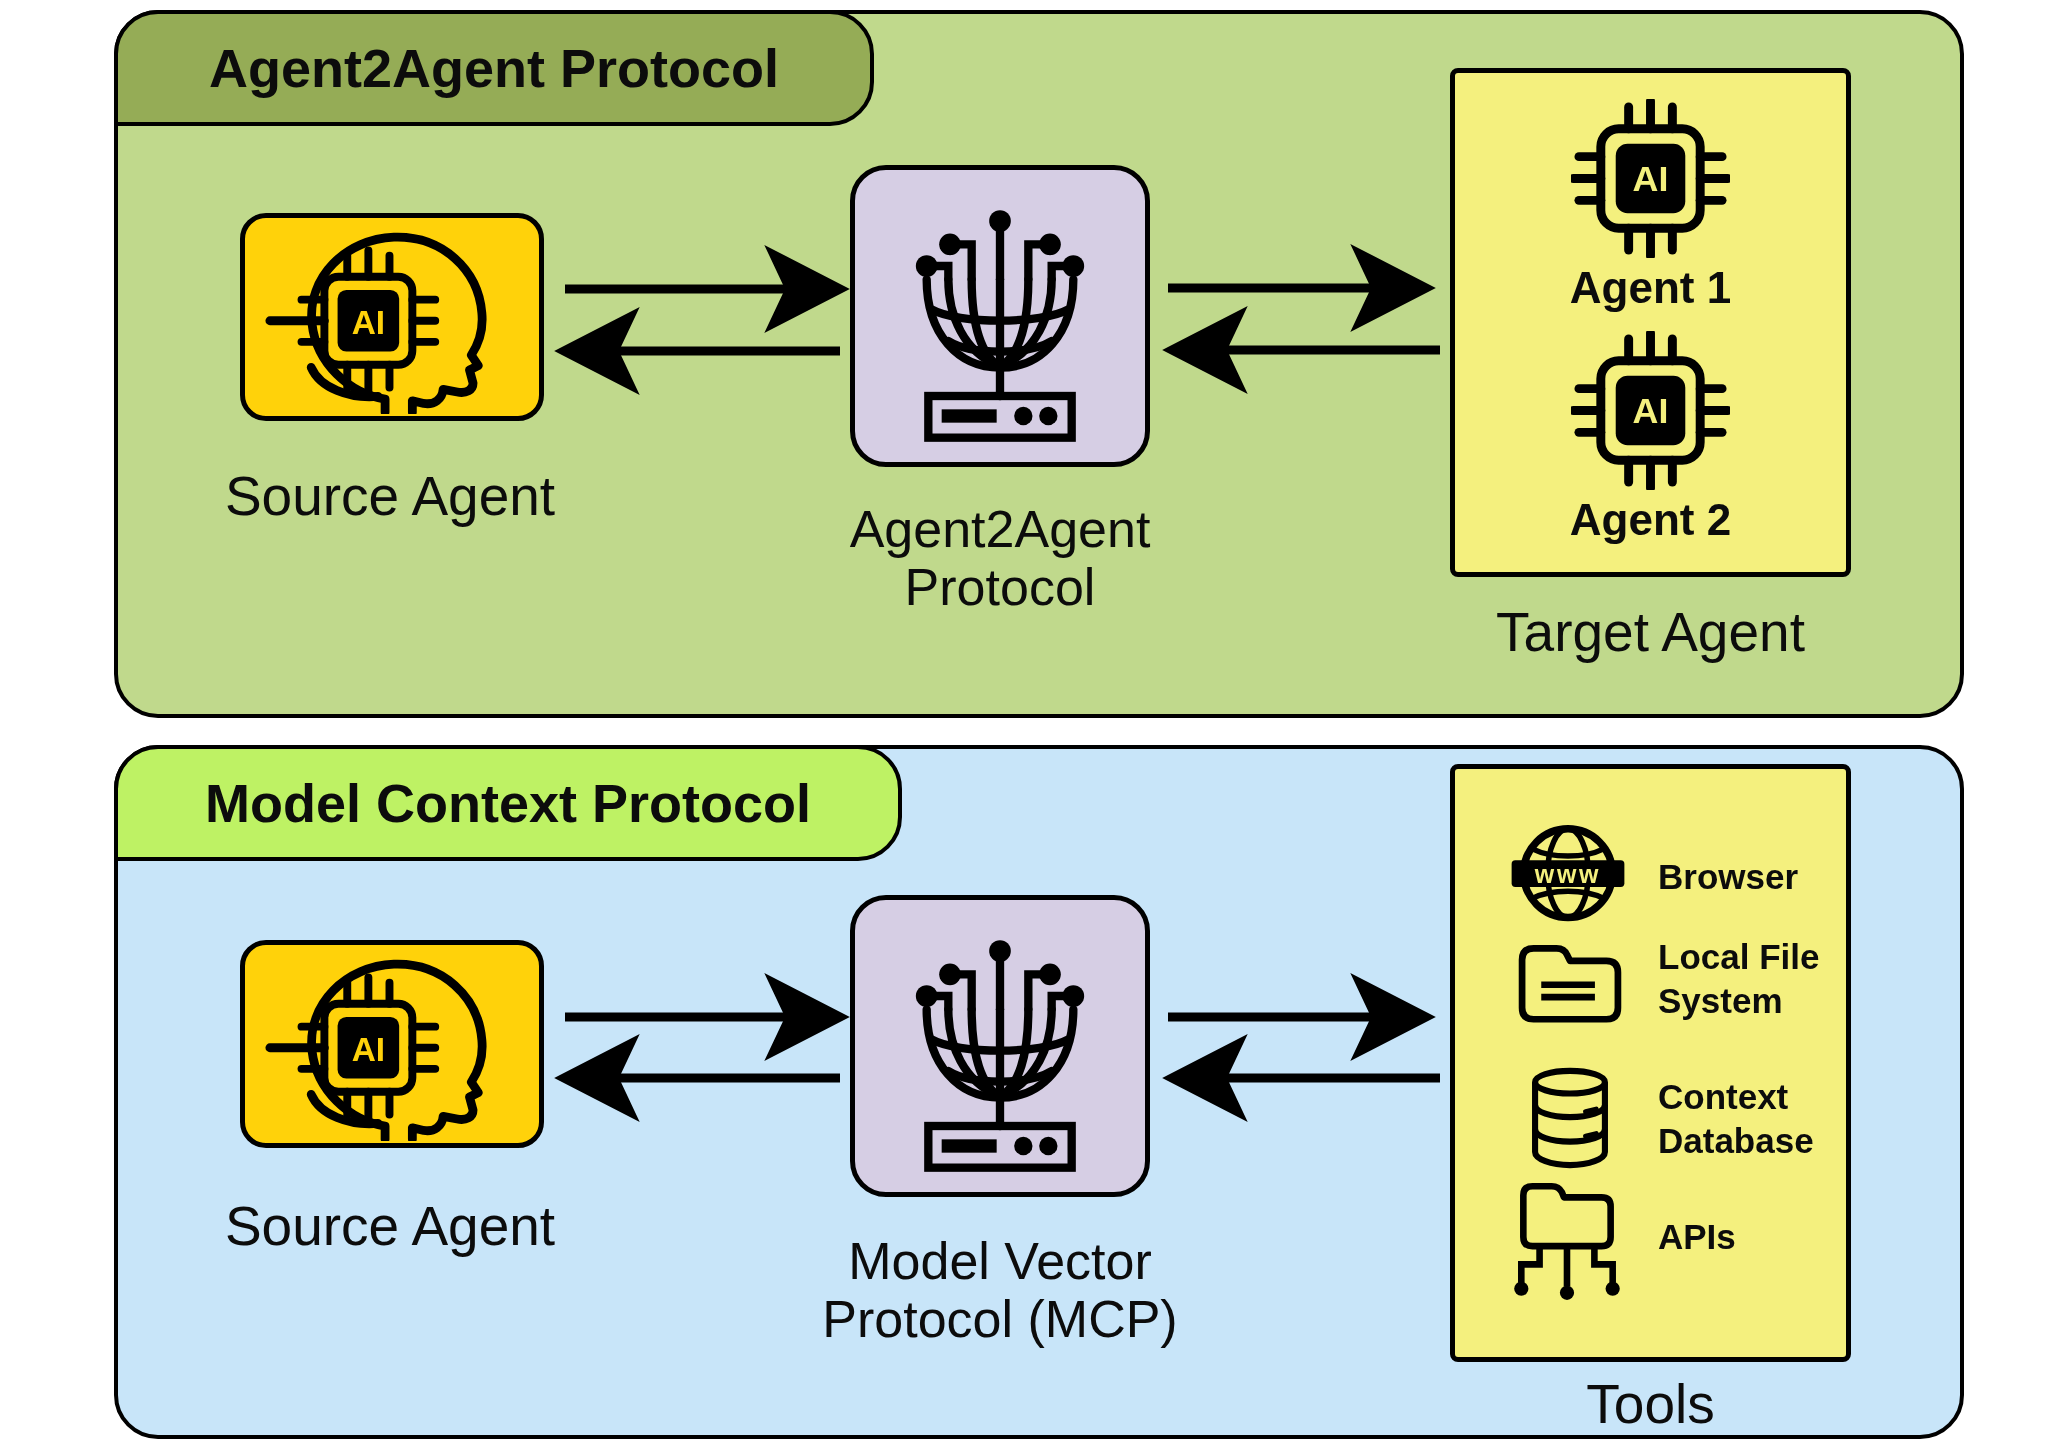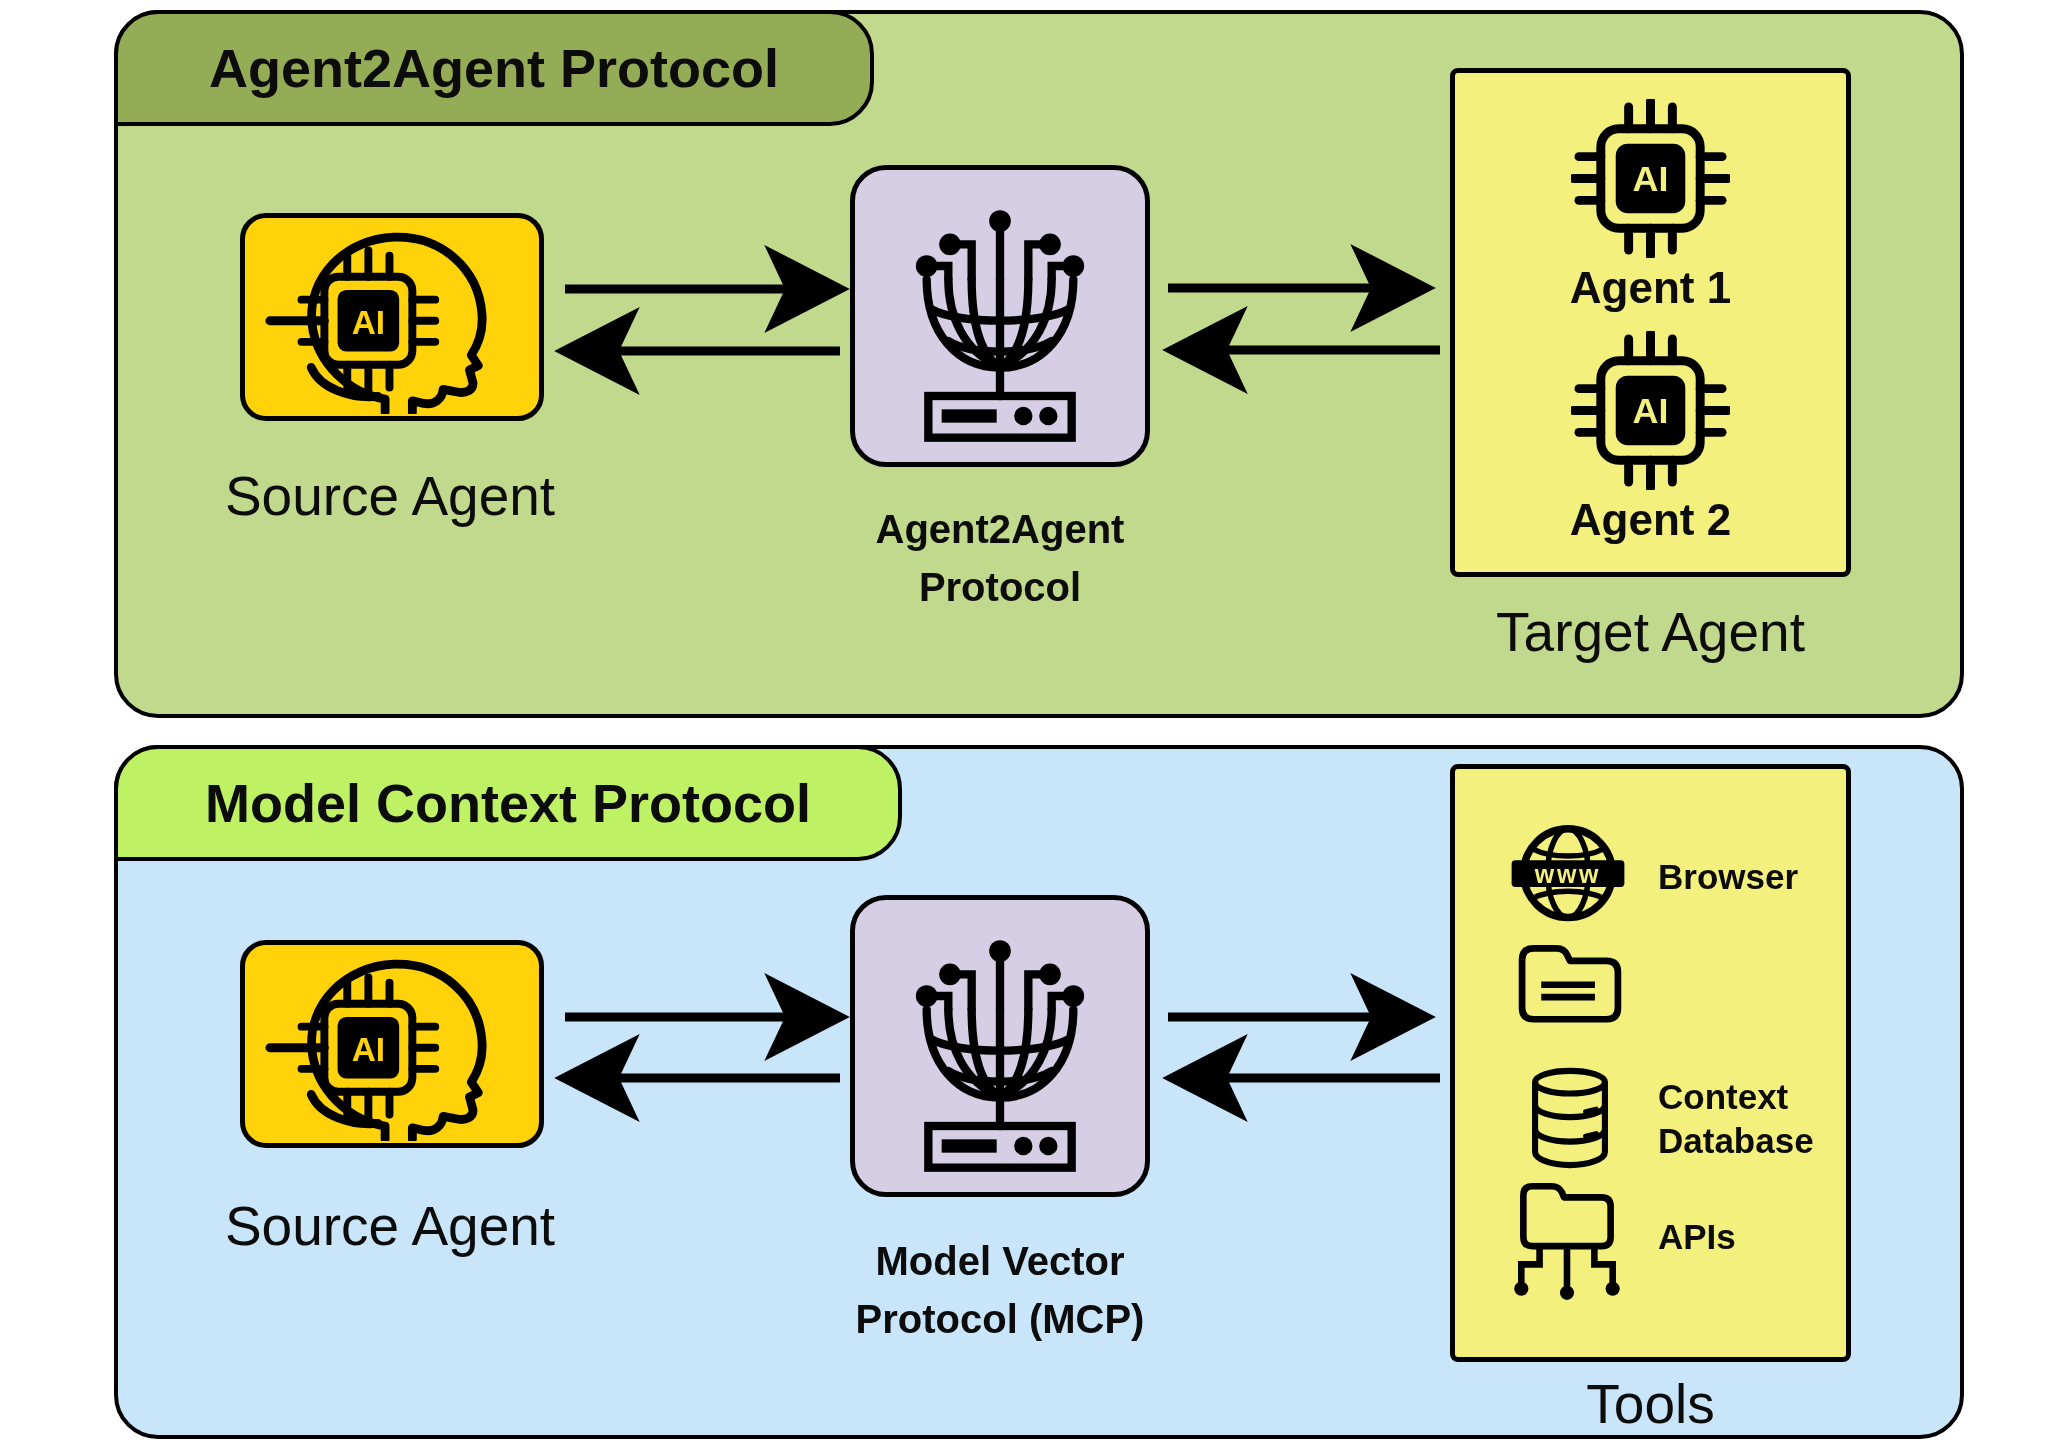--- a/index.html
+++ b/index.html
@@ -23,21 +23,21 @@
   .light-box  { width:401px; border-radius:8px; background:#f4f07e; }
 
   .src-a2a { left:240px; top:213px; }
   .hub-a2a { left:850px; top:165px; }
   .tgt-box { left:1450px; top:68px;  height:509px; }
   .src-mcp { left:240px; top:940px; }
   .hub-mcp { left:850px; top:895px; }
   .tools-box { left:1450px; top:764px; height:598px; }
 
   .diagram-label { position:absolute; text-align:center; font-size:55px; line-height:60px; z-index:3; }
-  .hub-label { font-size:40px; line-height:58px;font-weight:bold; }
+  .hub-label { font-size:52px; line-height:58px; }
 
   .src-label-a2a { left:140px; top:466px; width:500px; }
   .hub-label-a2a { left:790px; top:500px; width:420px; }
   .tgt-label     { left:1413px; top:602px; width:475px; }
   .src-label-mcp { left:140px; top:1196px; width:500px; }
   .hub-label-mcp { left:790px; top:1232px; width:420px; }
   .tools-label   { left:1450px; top:1374px; width:401px; }
 
   .chip-slot { position:absolute; left:116px; width:159px; height:159px; }
   .agent-chip-label { position:absolute; left:0; width:100%; text-align:center;
@@ -243,20 +243,24 @@
       <use href="#sym-globe" xlink:href="#sym-globe"></use>
     </svg>
     <div class="tool-text" style="top:86px">
       <div>Browser</div>
       <div></div>
     </div>
 
     <svg class="tool-icon" style="left:56px;top:164px" width="118" height="92">
       <use href="#sym-folder" xlink:href="#sym-folder"></use>
     </svg>
+    <div class="tool-text" style="top:166px">
+      <div>Local File</div>
+      <div>System</div>
+    </div>
 
     <svg class="tool-icon" style="left:64px;top:294px" width="102" height="110">
       <use href="#sym-db" xlink:href="#sym-db"></use>
     </svg>
     <div class="tool-text" style="top:306px">
       <div>Context</div>
       <div>Database</div>
     </div>
 
     <svg class="tool-icon" style="left:46px;top:404px" width="134" height="134">

